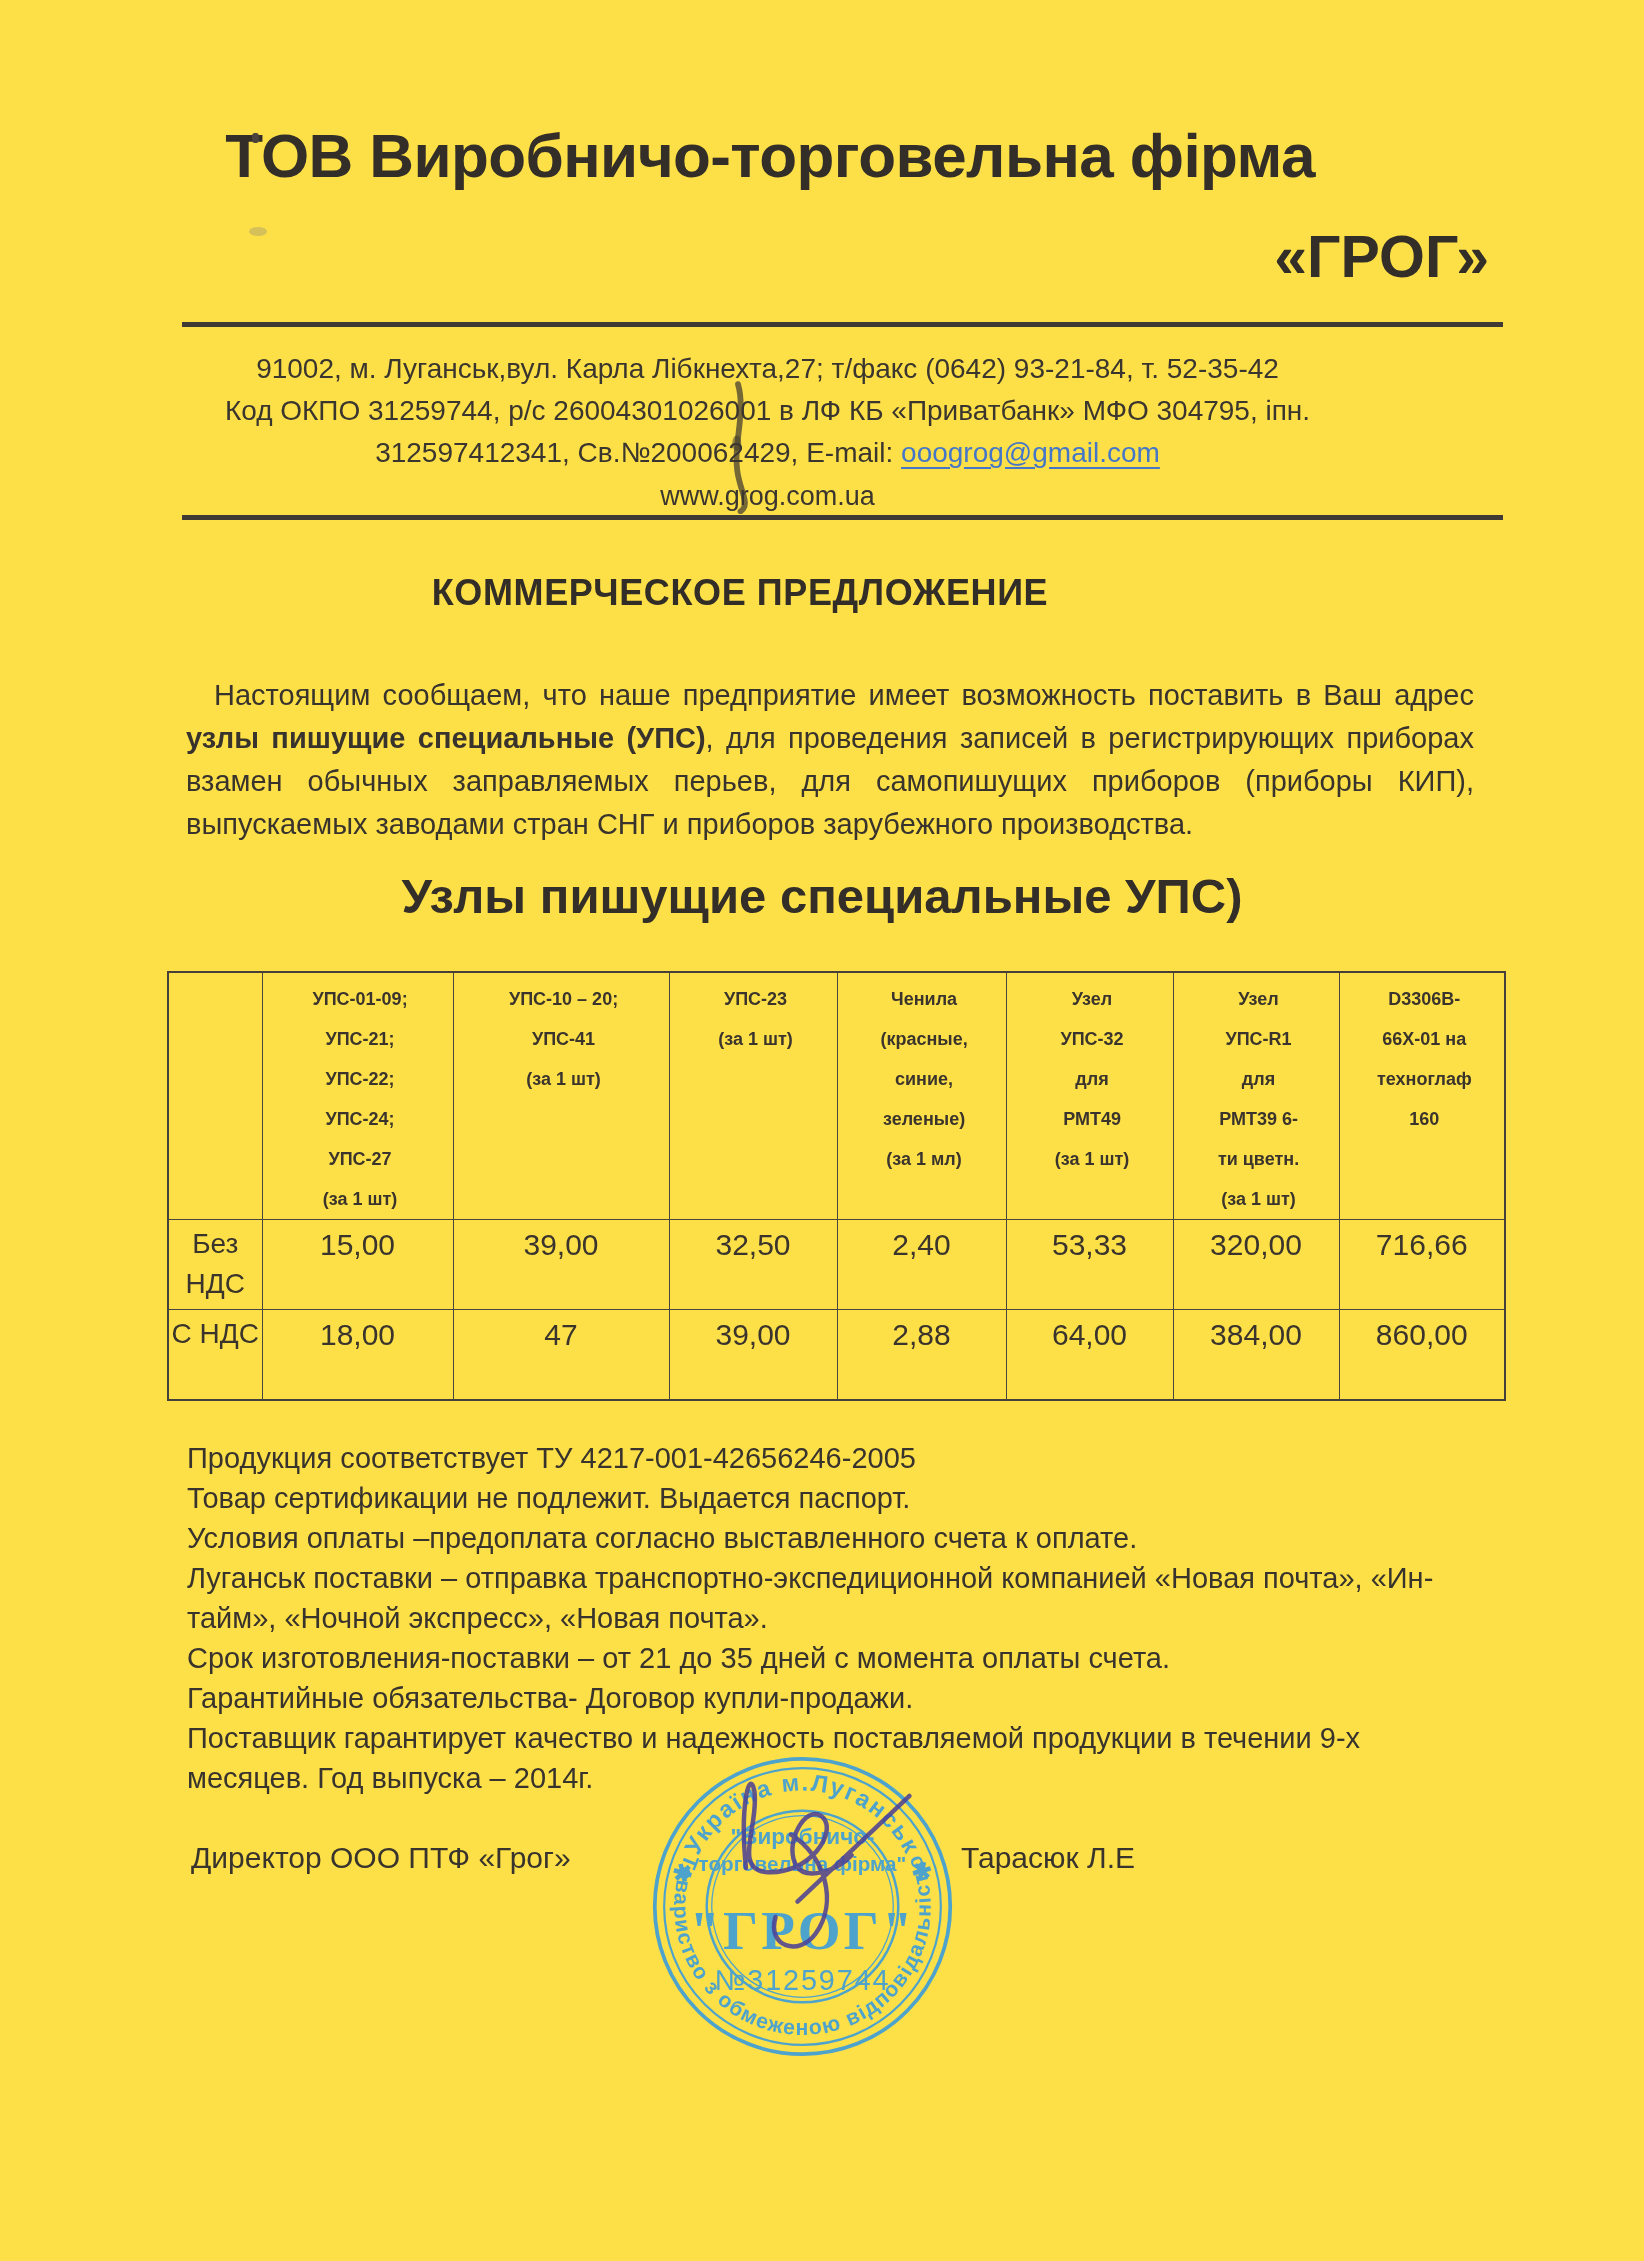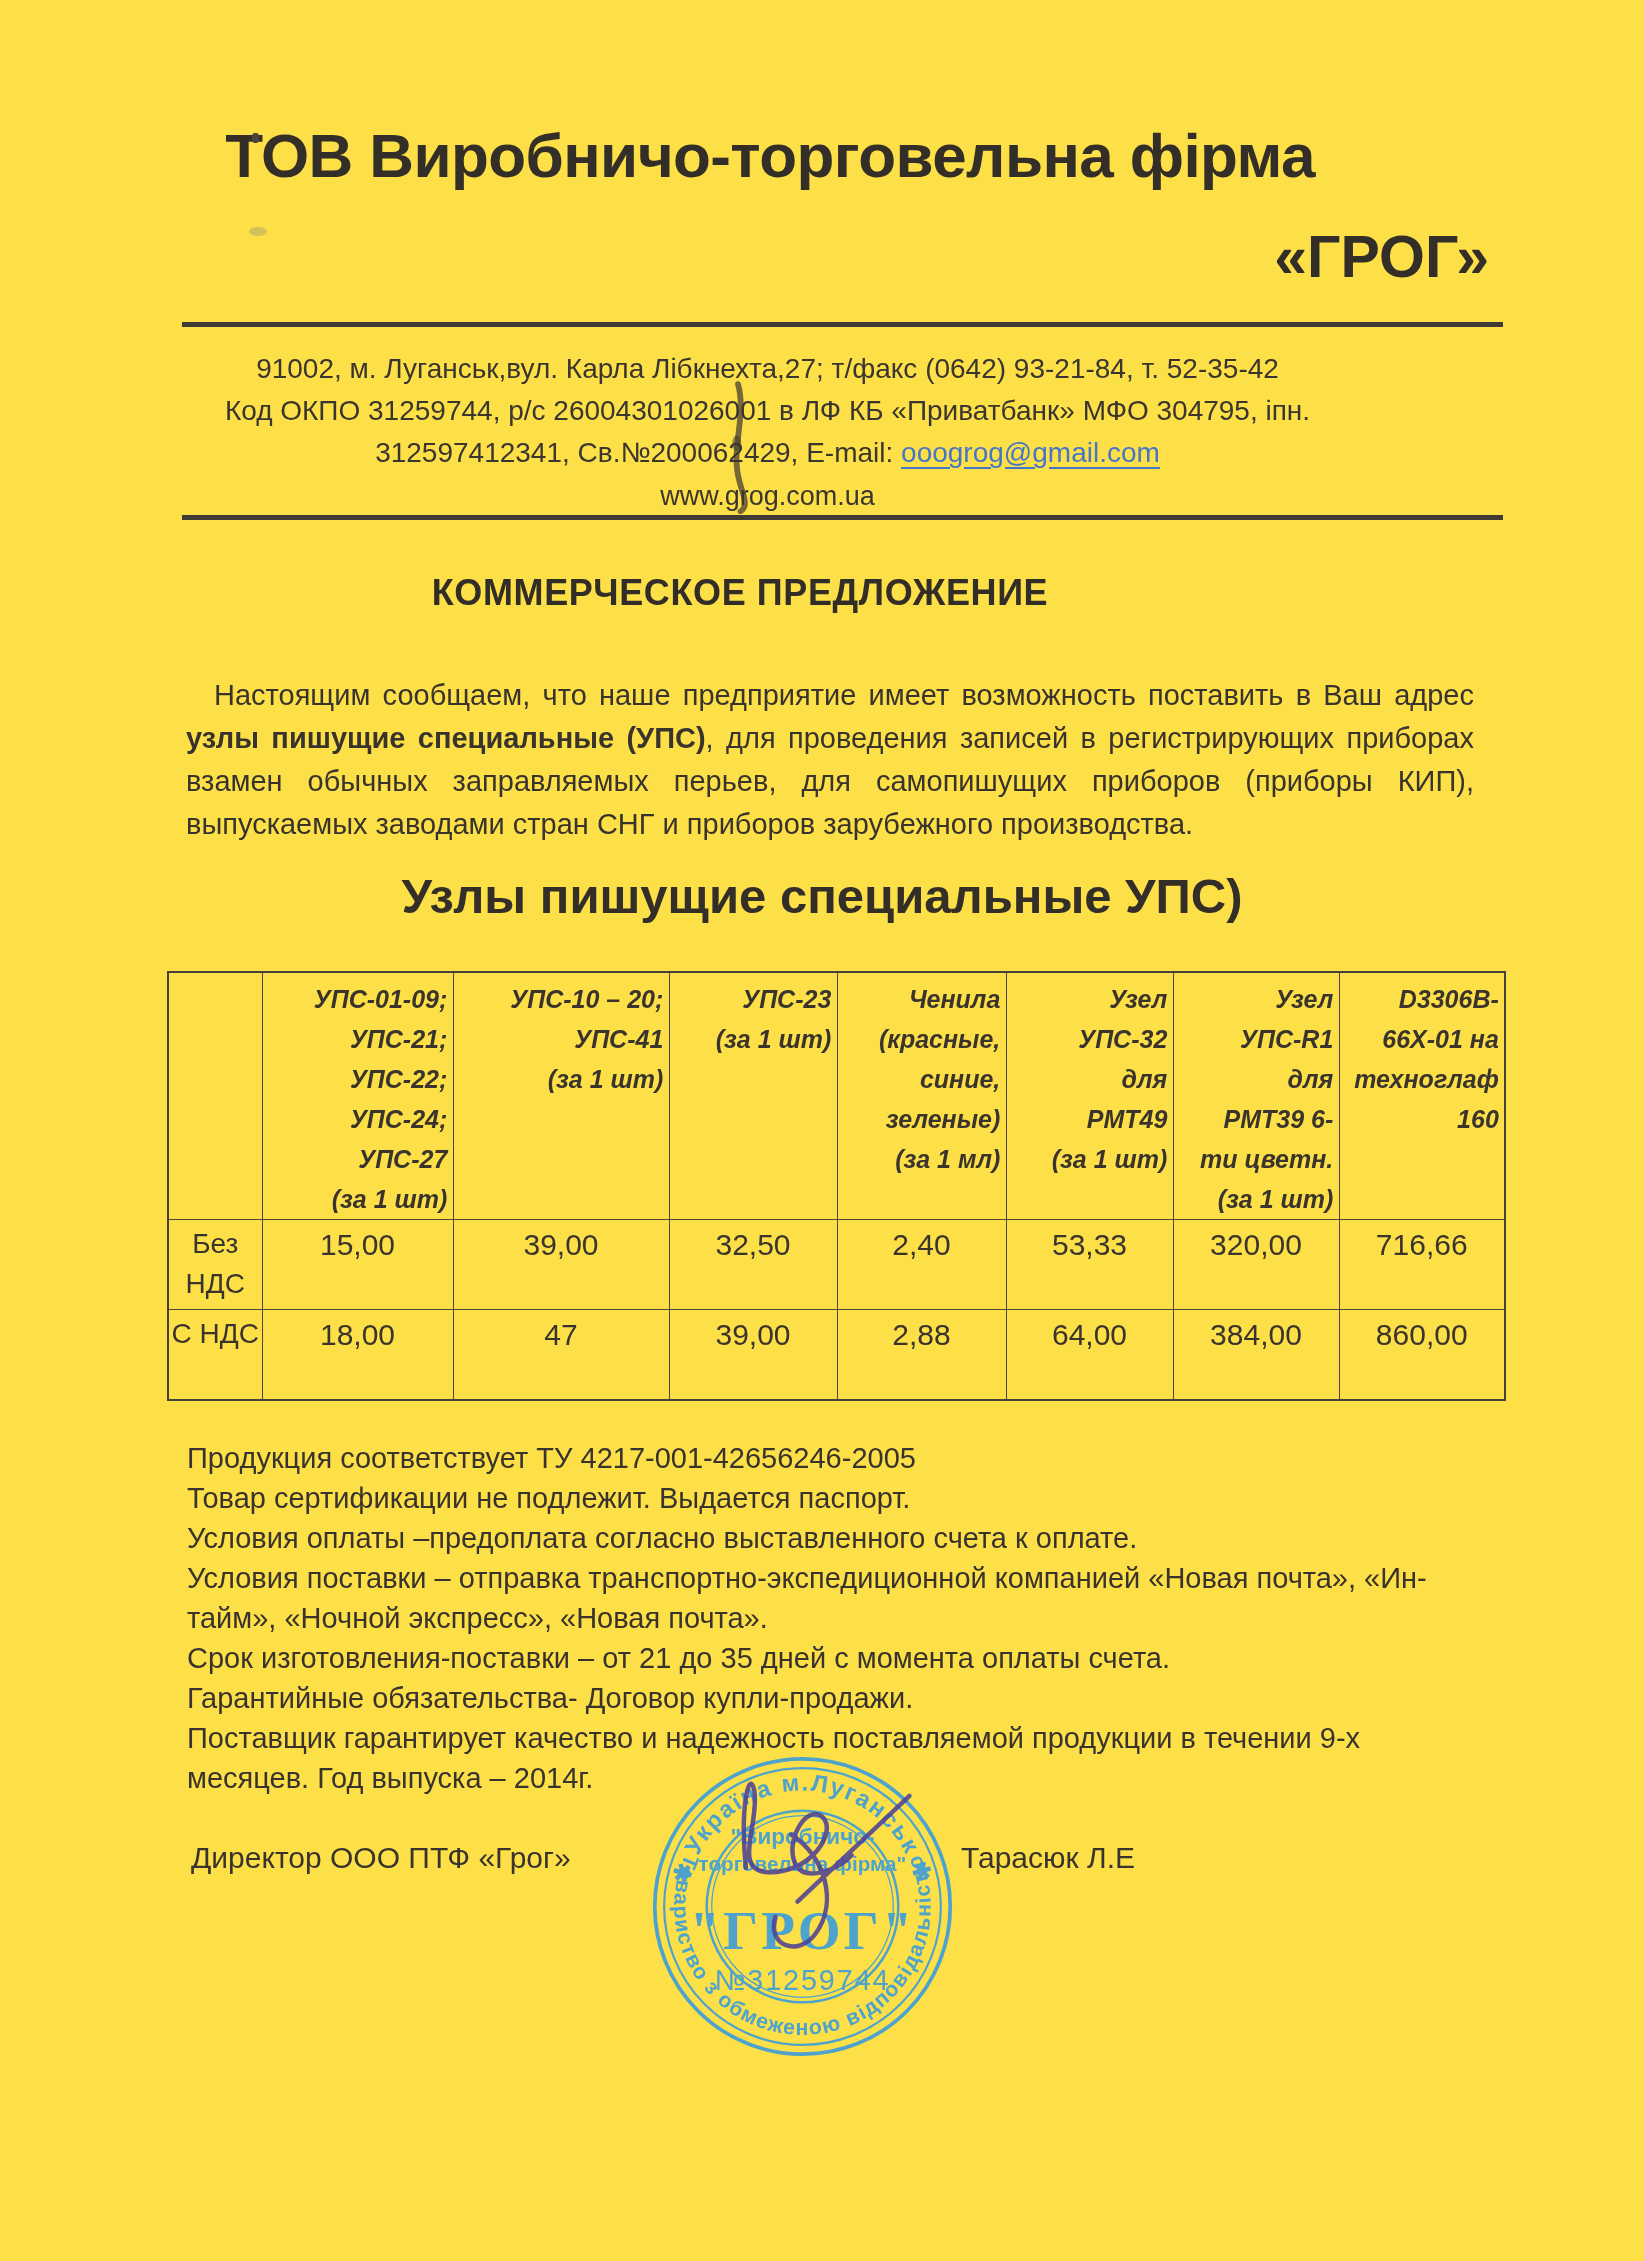--- a/index.html
+++ b/index.html
@@ -33,22 +33,22 @@
   .il-first{text-indent:28px;}
   .il-last{text-align-last:left;}
   .il b{font-weight:700;}
   
   .tbl-title{position:absolute;left:0;top:868px;width:1644px;text-align:center;
              font-size:49px;font-weight:700;color:#332e28;}
   table.price{position:absolute;left:167px;top:971px;width:1337px;
               border-collapse:collapse;table-layout:fixed;color:#3a342d;}
   table.price th,table.price td{border:1.9px solid #4b453e;vertical-align:top;overflow:hidden;}
   table.price{border:2.6px solid #46403a;}
-  table.price th{font-size:25px;font-weight:700;text-align:right;
-                 padding:6.4px 5.2px 0 10.3px;line-height:40px;white-space:pre-line;font-style:italic;}
+  table.price th{font-size:18px;font-weight:700;text-align:center;
+                 padding:6.4px 5.2px 0 10.3px;line-height:40px;white-space:pre-line;}
   td.lbl{font-size:28px;text-align:center;line-height:40px;padding-top:3.9px;}
   td.val{font-size:30px;text-align:center;padding-top:7.7px;}
   tr.hdr{height:244px;}
   tr.data{height:90px;}
   
   .terms{position:absolute;left:187px;top:1442px;font-size:29px;color:#38332d;}
   .tline{height:40px;white-space:nowrap;}
   
   .director{position:absolute;left:191px;top:1841px;font-size:30px;color:#38332d;}
   .signer{position:absolute;left:961px;top:1841px;font-size:30px;color:#38332d;}
@@ -157,21 +157,21 @@
         <td class="val">384,00</td>
         <td class="val">860,00</td>
       </tr>
     </tbody>
   </table>
 
   <div class="terms">
     <div class="tline">Продукция соответствует ТУ 4217-001-42656246-2005</div>
     <div class="tline">Товар сертификации не подлежит. Выдается паспорт.</div>
     <div class="tline">Условия оплаты –предоплата согласно выставленного счета к оплате.</div>
-    <div class="tline">Условия поставки – отправка транспортно-экспедиционной компанией «Новая почта», «Ин-</div>
+    <div class="tline">Луганськ поставки – отправка транспортно-экспедиционной компанией «Новая почта», «Ин-</div>
     <div class="tline">тайм», «Ночной экспресс», «Новая почта».</div>
     <div class="tline">Срок изготовления-поставки – от 21 до 35 дней с момента оплаты счета.</div>
     <div class="tline">Гарантийные обязательства- Договор купли-продажи.</div>
     <div class="tline">Поставщик гарантирует качество и надежность поставляемой продукции в течении 9-х</div>
     <div class="tline">месяцев. Год выпуска – 2014г.</div>
   </div>
 
   <div class="director">Директор ООО ПТФ «Грог»</div>
   <div class="signer">Тарасюк Л.Е</div>
 

